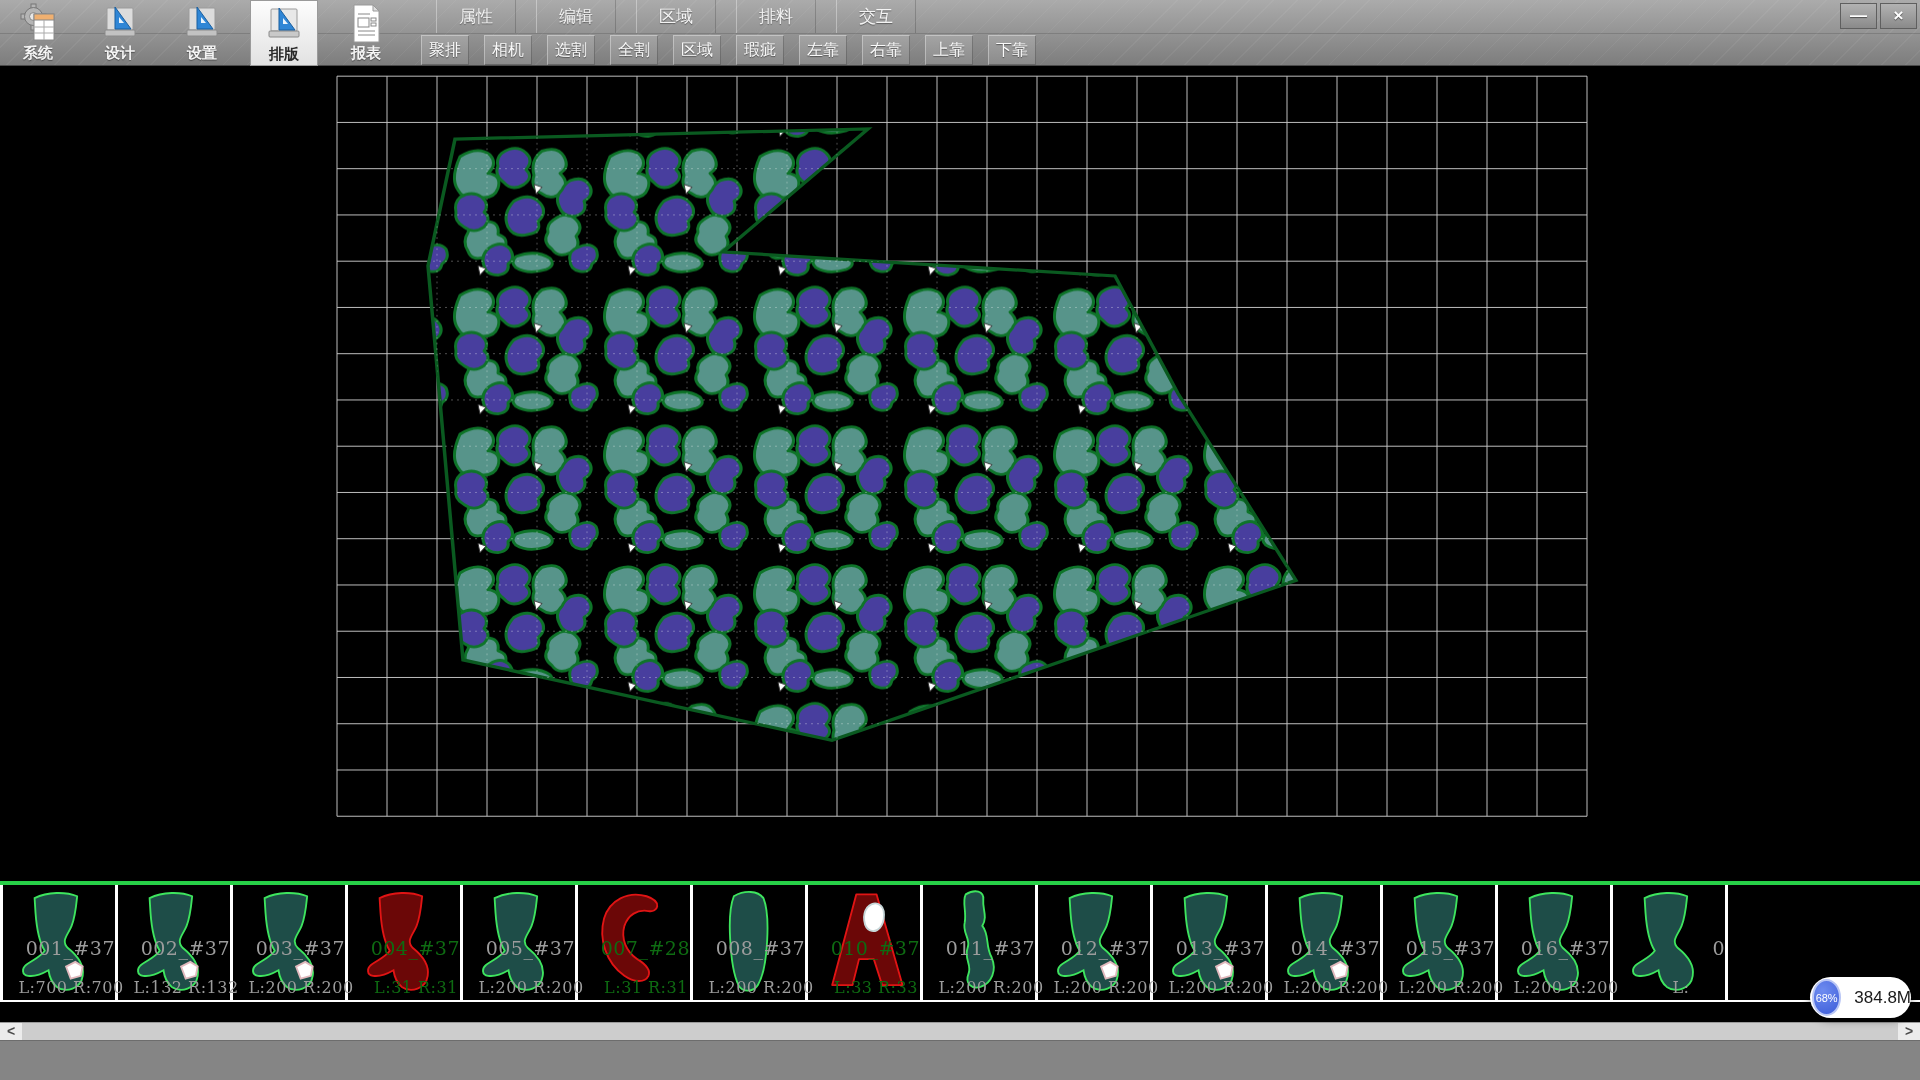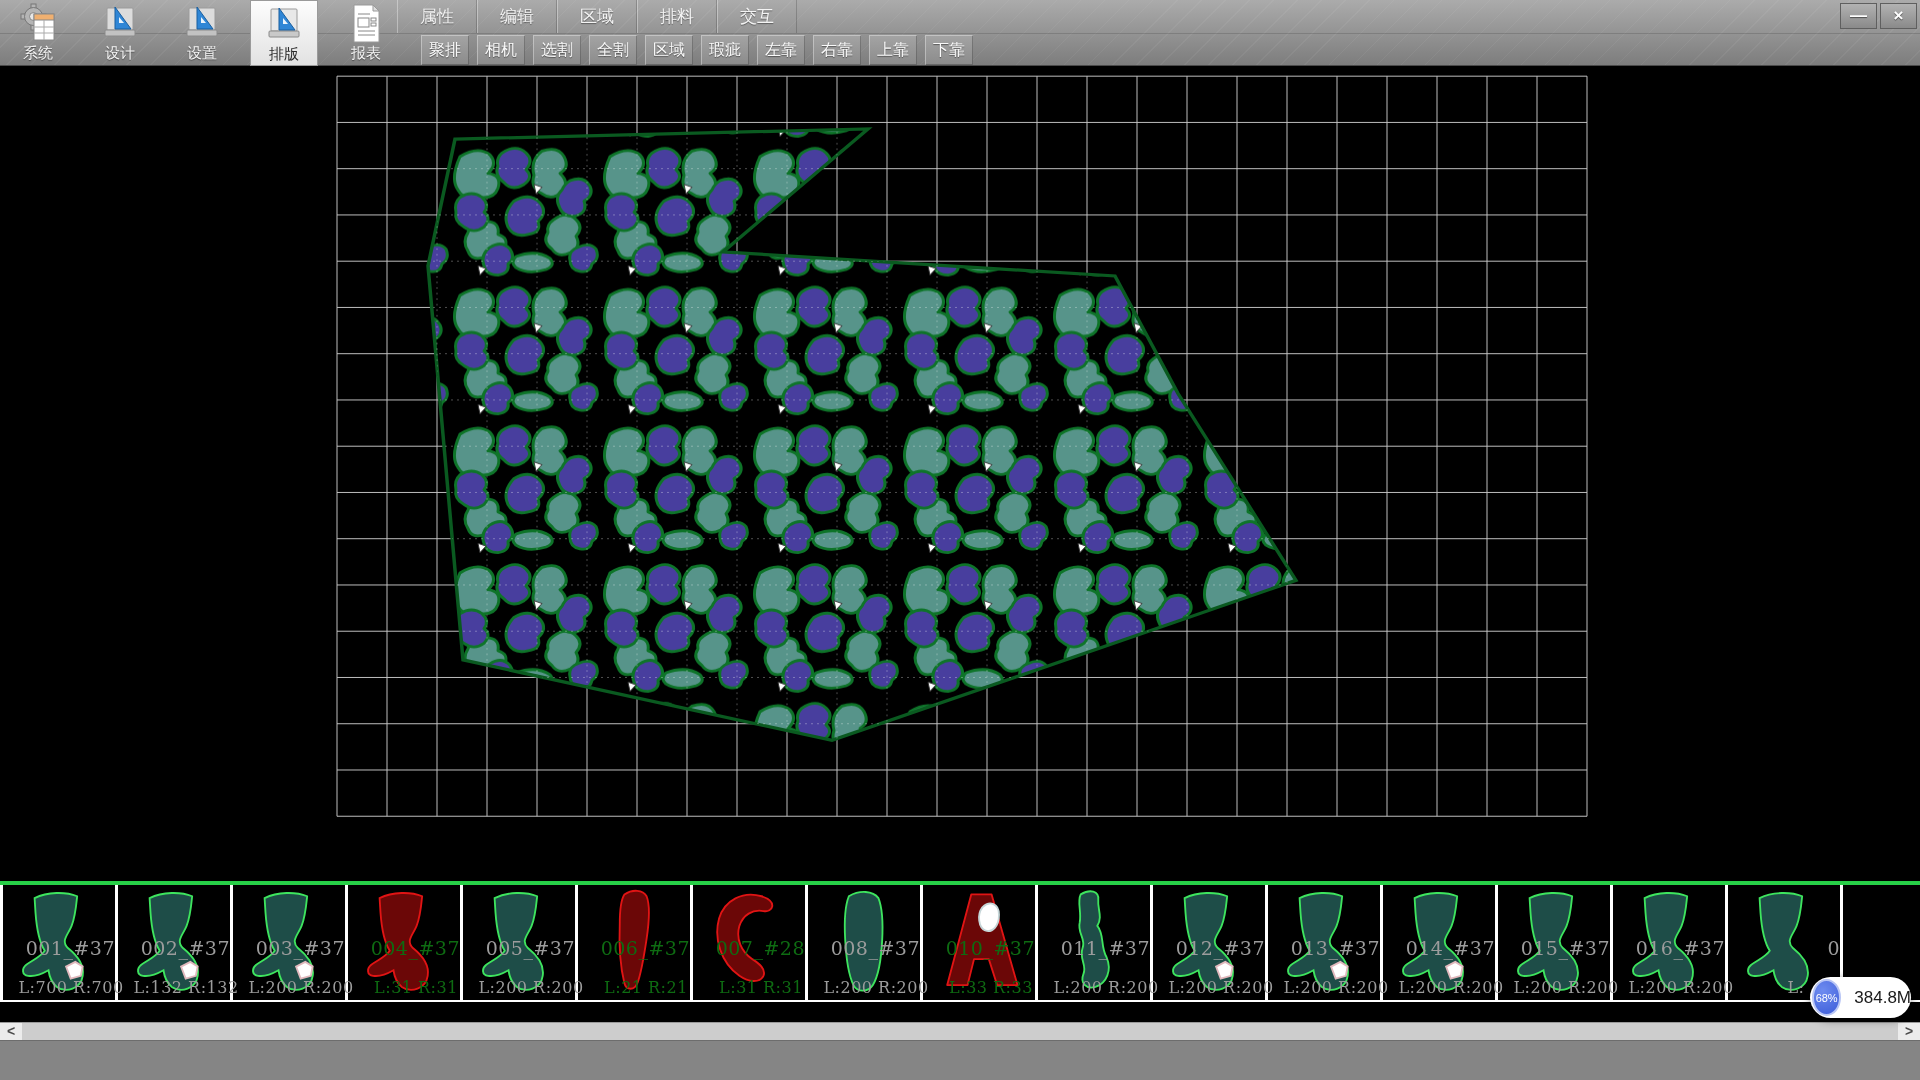--- a/index.html
+++ b/index.html
@@ -8,31 +8,31 @@
   .app { position:relative; width:1920px; height:1080px; overflow:hidden; background:#000; }
 
   
   .header { position:absolute; left:0; top:0; width:1920px; height:66px;
     background:linear-gradient(#ababab,#7d7d7d);
     border-bottom:1px solid #4a4a4a; }
   .header::after { content:""; position:absolute; inset:0;
     background:repeating-linear-gradient(135deg, transparent 0 16px, rgba(255,255,255,0.05) 16px 17px);
     pointer-events:none; }
   .nav-strip { position:absolute; left:4px; top:0; height:66px; display:flex; gap:14px; z-index:2; }
-  .nav-btn { width:68px; height:66px; display:flex; flex-direction:column; align-items:center; justify-content:flex-start; padding-top:2px; cursor:default; }
+  .nav-btn { width:68px; height:66px; display:flex; flex-direction:column; align-items:center; justify-content:flex-start; padding-top:2px; cursor:default;font-weight:bold; }
   .nav-btn .nav-icon { width:40px; height:42px; display:flex; align-items:center; justify-content:center; }
   .nav-btn .nav-label { font-size:15px; color:#f5f5f5; text-shadow:0 1px 1px rgba(0,0,0,0.45); line-height:18px; }
   .nav-btn.active { background:linear-gradient(#fdfdfd,#e2e2e2); border:1px solid #9a9a9a; }
   .nav-btn.active .nav-label { color:#2a2a2a; text-shadow:none; }
 
-  .menu-row { position:absolute; left:397px; top:0; height:33px; display:flex; z-index:2; }
+  .menu-row { position:absolute; left:436px; top:0; height:33px; display:flex; z-index:2;gap:20px; }
   .menu-tab { width:80px; height:33px; line-height:33px; text-align:center; font-size:17px; color:#f4f4f4;
     text-shadow:0 1px 1px rgba(0,0,0,0.4);
     border-left:1px solid rgba(255,255,255,0.35); border-right:1px solid rgba(0,0,0,0.18); }
-  .tool-row { position:absolute; left:421px; top:33px; height:33px; display:flex; gap:8px; z-index:2; }
+  .tool-row { position:absolute; left:421px; top:33px; height:33px; display:flex; gap:15px; z-index:2; }
   .tool-btn { width:48px; height:30px; margin-top:2px; line-height:30px; text-align:center; font-size:16px; color:#fafafa;
     text-shadow:0 1px 1px rgba(0,0,0,0.45);
     background:linear-gradient(#a4a4a4,#8b8b8b);
     box-shadow:inset 1px 1px 0 rgba(255,255,255,0.35), inset -1px -1px 0 rgba(0,0,0,0.25); }
   .row-divider { position:absolute; left:0; top:33px; width:1920px; height:1px; background:rgba(0,0,0,0.14); z-index:1; }
 
   .win-controls { position:absolute; right:3px; top:3px; display:flex; gap:3px; z-index:3; }
   .win-btn { width:37px; height:26px; display:flex; align-items:center; justify-content:center;
     background:linear-gradient(#b2b2b2,#8a8a8a); border:1px solid #5f5f5f;
     color:#fff; font-size:17px; font-weight:bold; text-shadow:0 1px 1px rgba(0,0,0,0.5); }
@@ -329,27 +329,20 @@
       </div>
       <div class="thumb-cell">
         <svg viewBox="0 0 100 120" class="thumb-svg teal">
           <use href="#shape-boot"></use>
         </svg>
         <div class="thumb-id lab-gray">005_#37</div>
         <div class="thumb-lr lab-gray">L:200 R:200</div>
       </div>
       <div class="thumb-cell">
         <svg viewBox="0 0 100 120" class="thumb-svg red">
-          <use href="#shape-tallround"></use>
-        </svg>
-        <div class="thumb-id lab-green">006_#37</div>
-        <div class="thumb-lr lab-green">L:21 R:21</div>
-      </div>
-      <div class="thumb-cell">
-        <svg viewBox="0 0 100 120" class="thumb-svg red">
           <use href="#shape-cshape"></use>
         </svg>
         <div class="thumb-id lab-green">007_#28</div>
         <div class="thumb-lr lab-green">L:31 R:31</div>
       </div>
       <div class="thumb-cell">
         <svg viewBox="0 0 100 120" class="thumb-svg teal">
           <use href="#shape-slab"></use>
         </svg>
         <div class="thumb-id lab-gray">008_#37</div>

